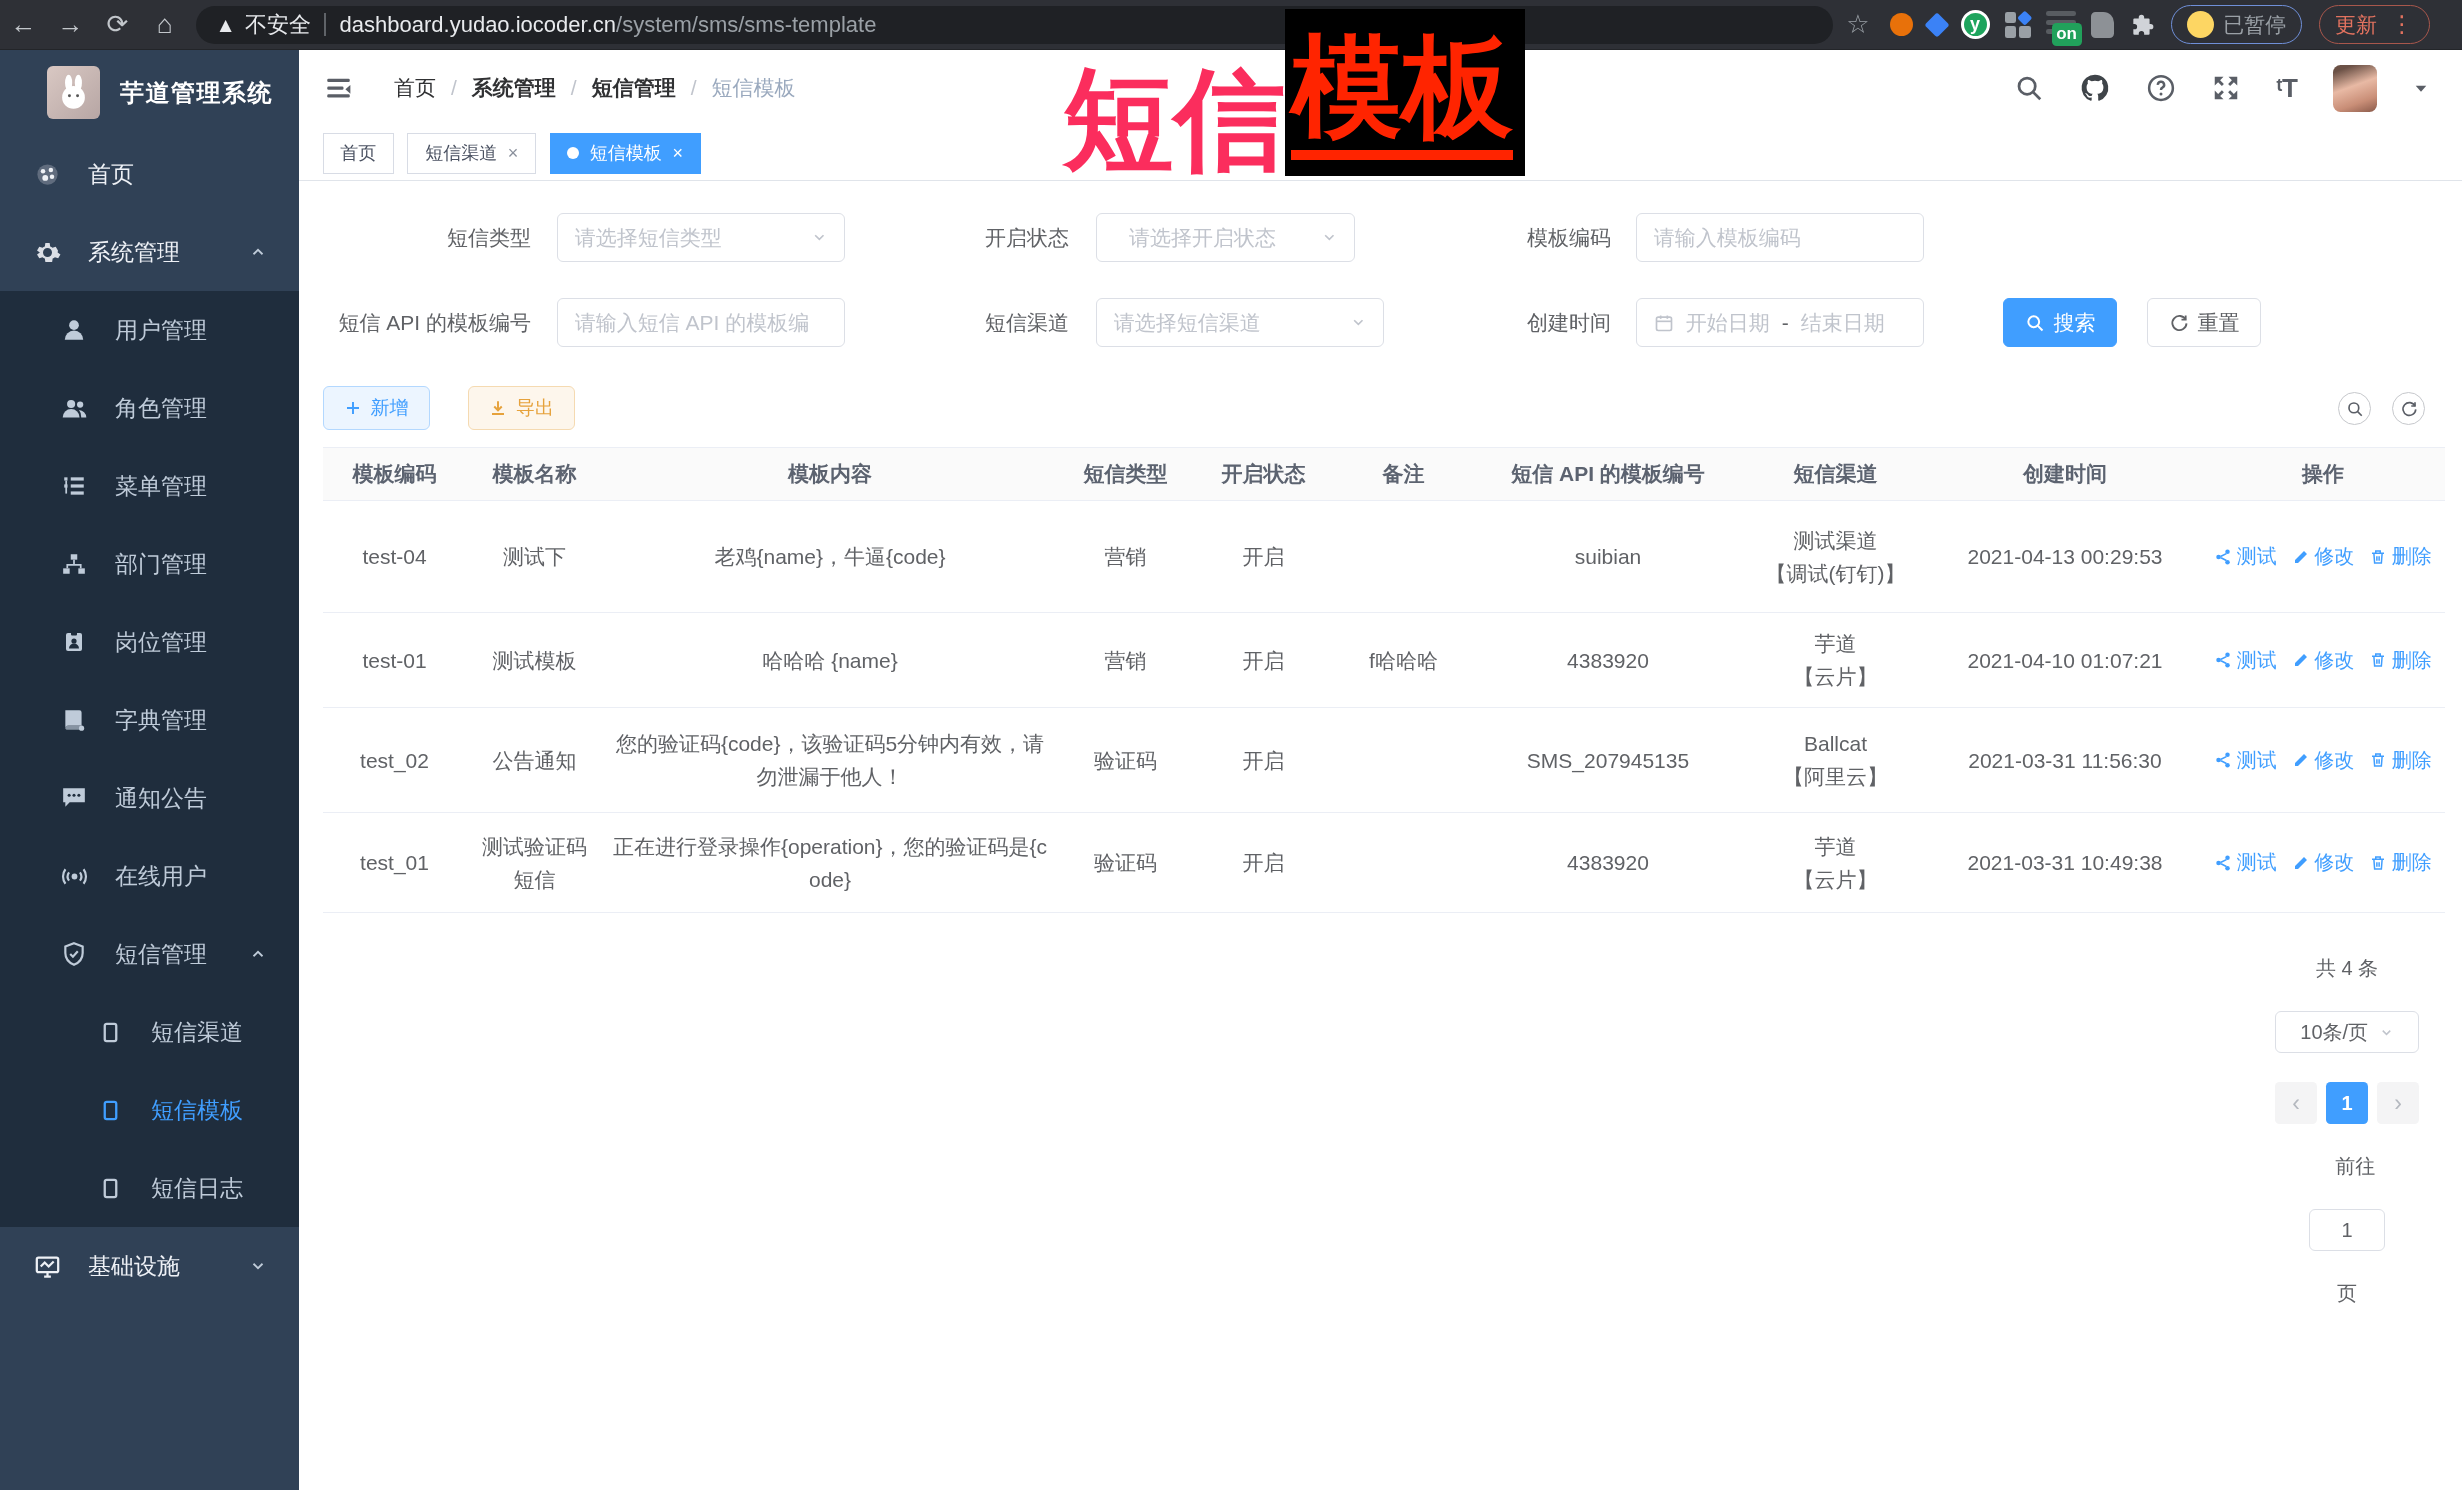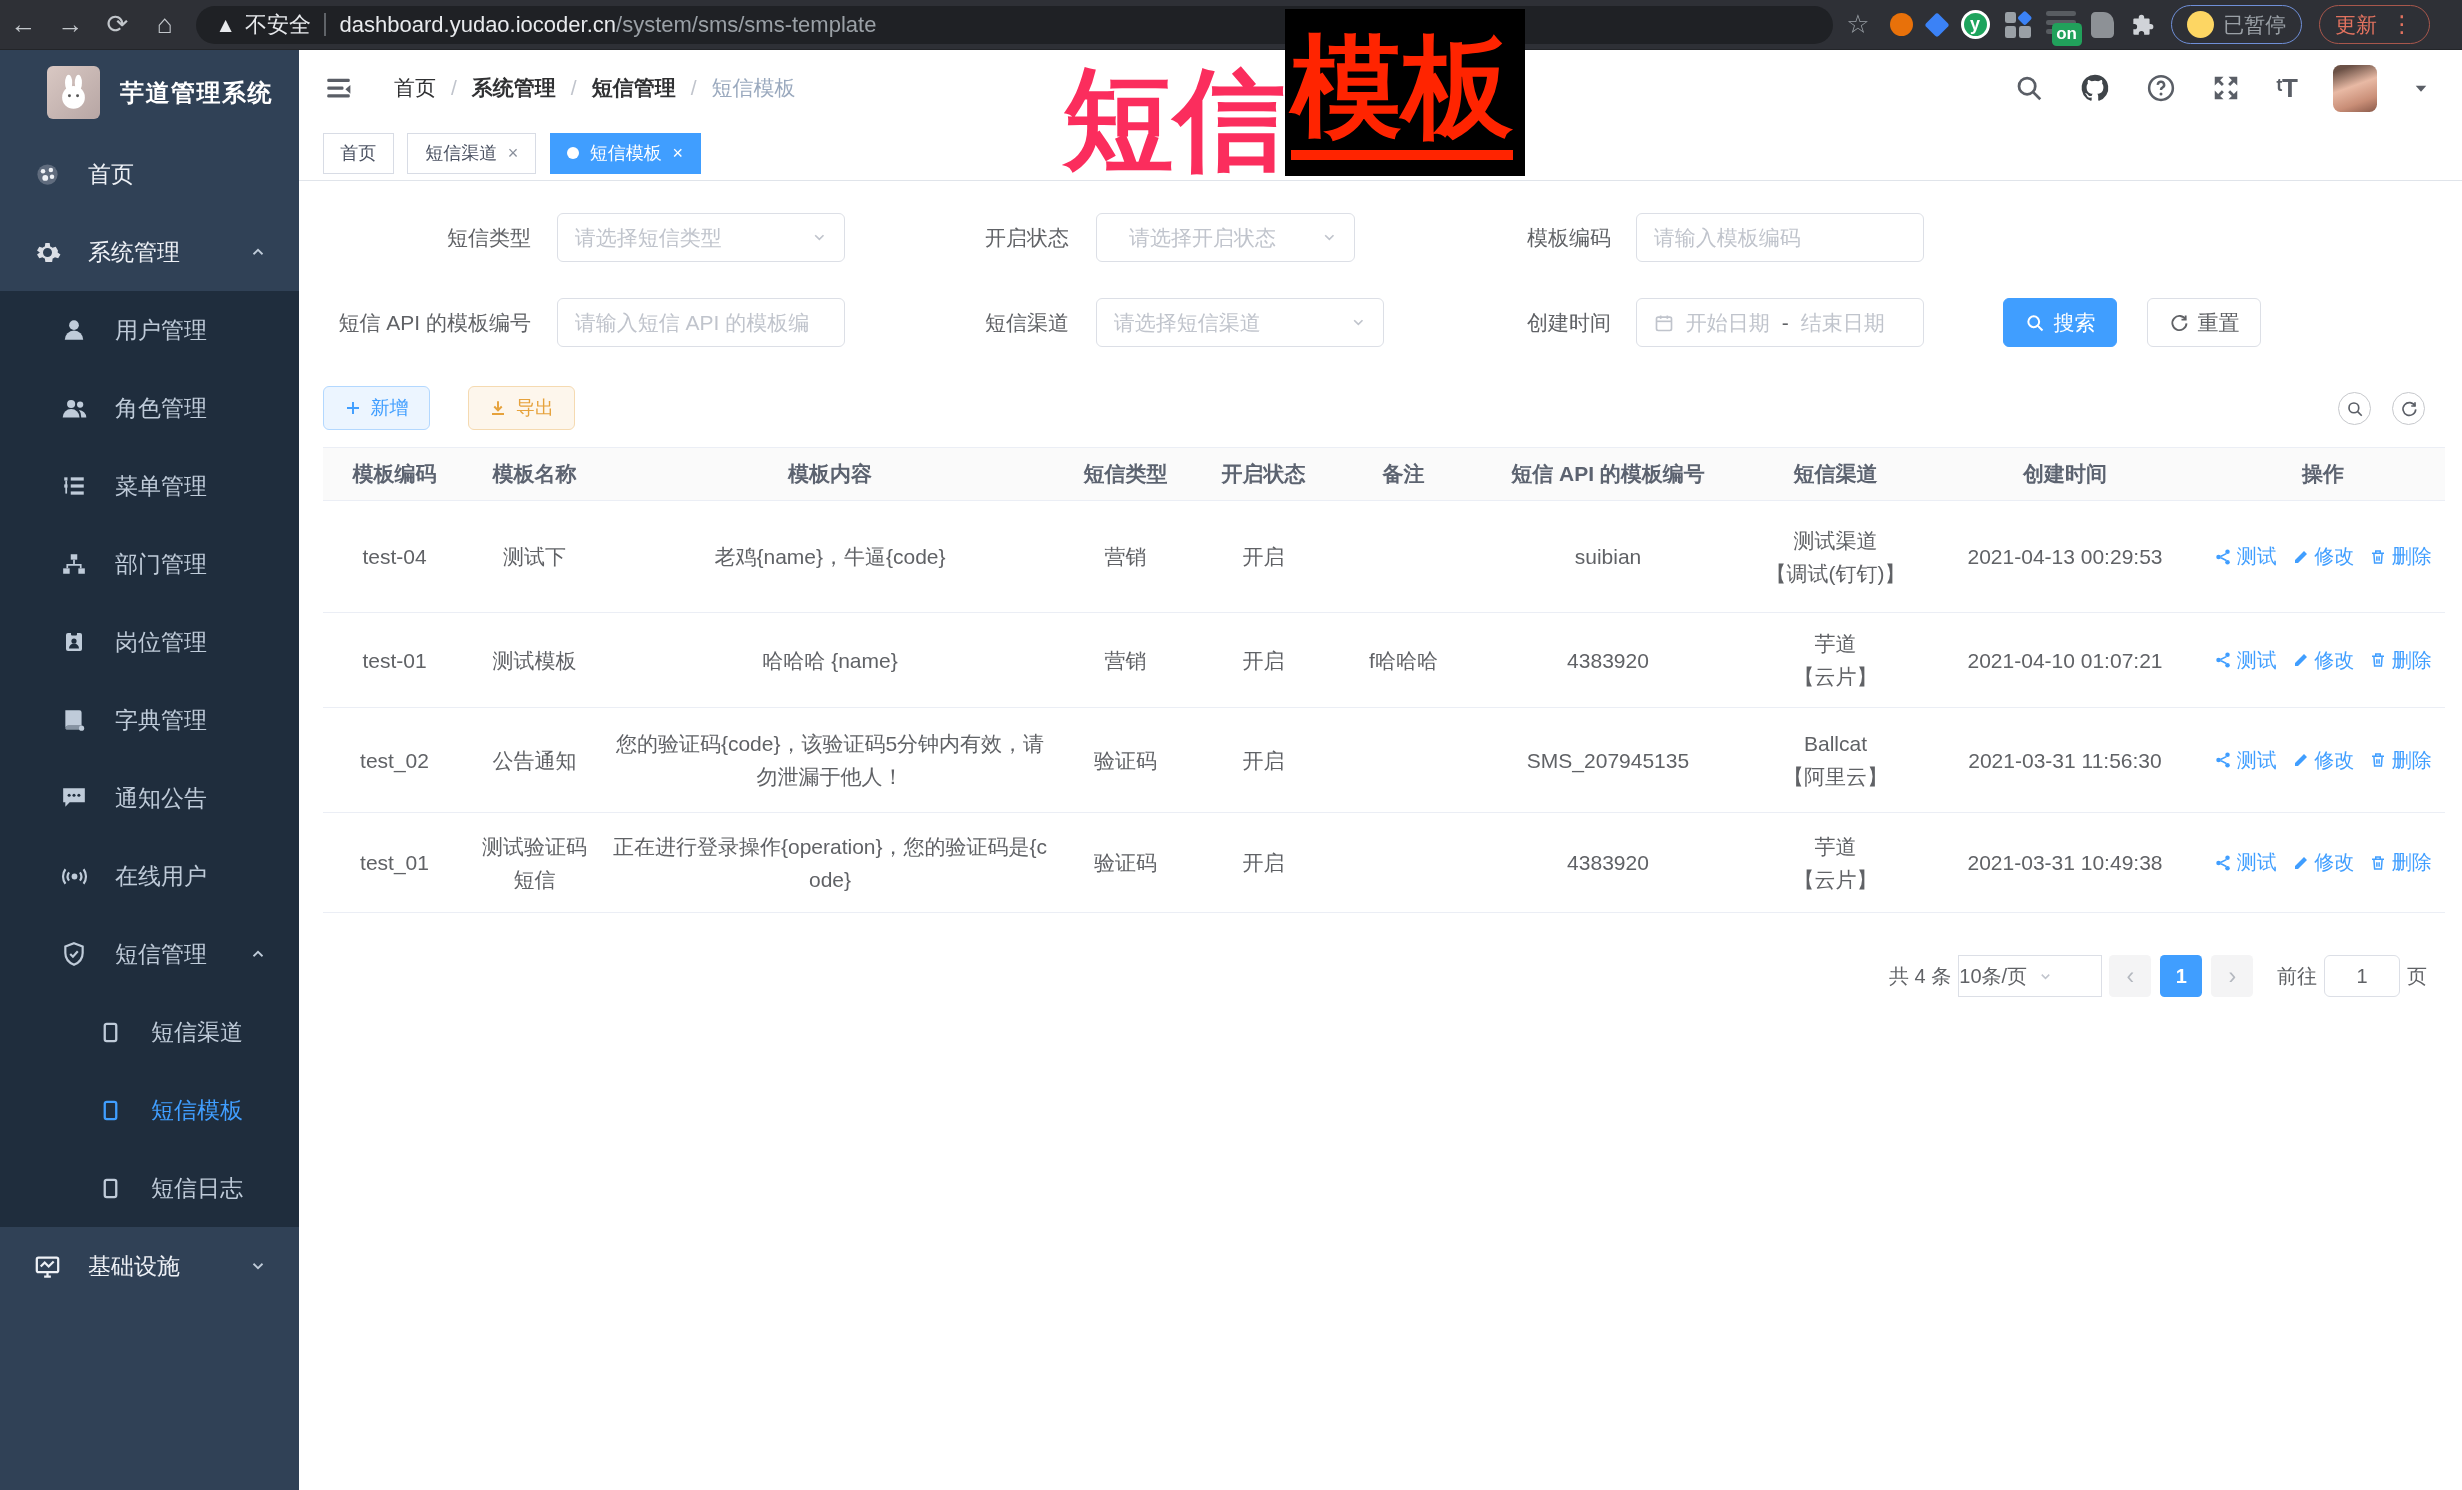--- a/index.html
+++ b/index.html
@@ -123,24 +123,24 @@
   .tbl th { height:53px; font-weight:700; color:#5c6370; background:#fafafa;
     border-top:1.5px solid #ebeef5; border-bottom:1.5px solid #ebeef5; text-align:center; padding:0 7.6px; }
   .tbl td { border-bottom:1.5px solid #ebeef5; text-align:center; padding:10.6px 9px; line-height:33px;
     vertical-align:middle; word-break:break-all; }
   .tbl tr.r0 td { height:112px; } .tbl tr.r1 td { height:95px; }
   .tbl tr.r2 td { height:105px; } .tbl tr.r3 td { height:100px; }
   .ops { display:flex; align-items:center; justify-content:center; gap:15px; color:#409eff; font-size:20px; white-space:nowrap; }
   .op { display:flex; align-items:center; gap:4.5px; color:#409eff; }
 
   
-  .pagination { position:absolute; top:775px; right:36px; display:flex; align-items:center; gap:7px;
-    font-size:20px; color:#606266; }
-  .pg-size { width:144px; height:42px; border:1.5px solid #dcdfe6; border-radius:0; display:flex;
-    align-items:center; gap:10.6px; color:#606266; background:#fff; }
+  .pagination { position:absolute; top:775px; right:44px; display:flex; align-items:center; gap:29px;
+    font-size:20px; color:#606266;flex-direction:column; }
+  .pg-size { width:144px; height:42px; border:1.5px solid #dcdfe6; border-radius:6px; display:flex;
+    align-items:center; justify-content:center; gap:10.6px; color:#606266; background:#fff; }
   .pg-size .chev { color:#c0c4cc; }
   .pg-btn { width:42px; height:42px; border-radius:4.5px; background:#f4f4f5; color:#b4b8bf; font-size:23px;
     display:flex; align-items:center; justify-content:center; }
   .pg-cur { width:42px; height:42px; border-radius:4.5px; background:#409eff; color:#fff; font-weight:700;
     display:flex; align-items:center; justify-content:center; }
   .pg-goto-input { width:76px; height:42px; border:1.5px solid #dcdfe6; border-radius:6px; text-align:center;
     font-size:20px; color:#606266; font-family:inherit; outline:none; }
   .pager { display:flex; align-items:center; gap:9px; }
 </style>
 </head>

